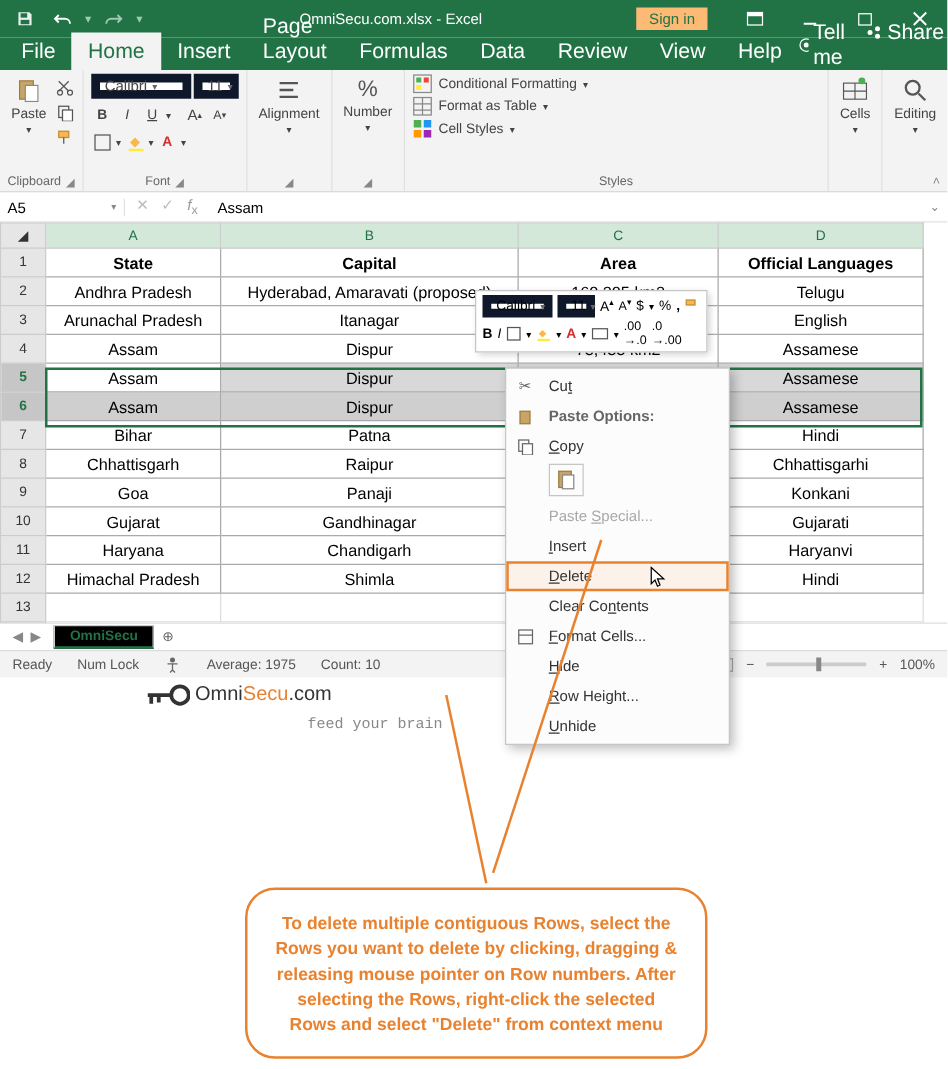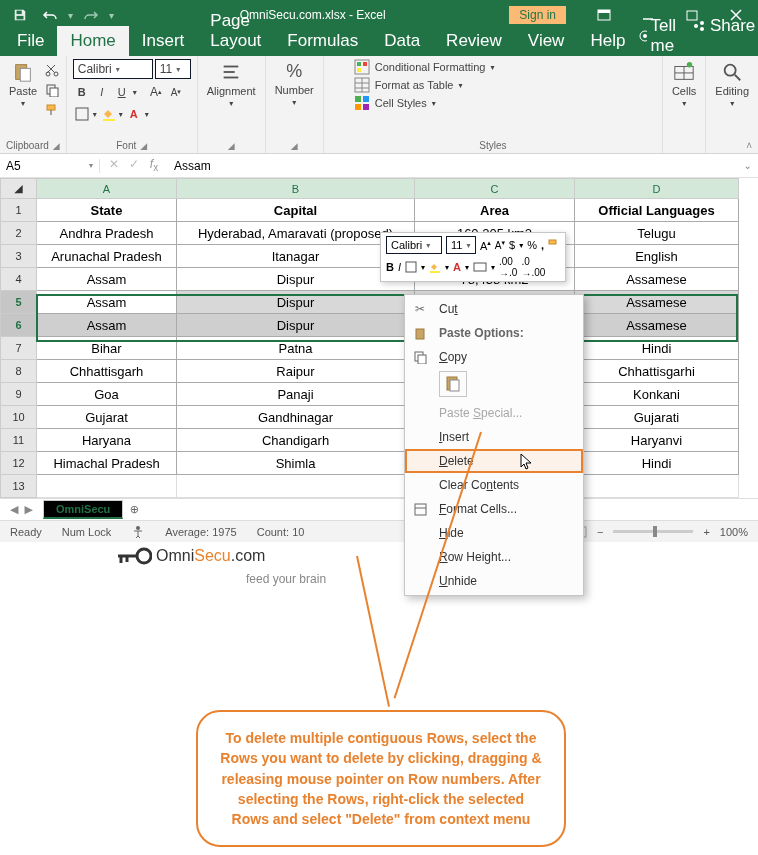--- a/index.html
+++ b/index.html
@@ -24,25 +24,25 @@
 
 
 .ribbon { background: #f3f3f3; border-bottom: 1px solid #d4d4d4; height: 98px; display: flex; }
 .rgroup { border-right: 1px solid #e1e1e1; padding: 3px 6px 2px; display: flex; flex-direction: column; justify-content: space-between; }
 .rgroup-label { font-size: 10px; color: #666; text-align: center; padding-top: 2px; display: flex; align-items: center; justify-content: center; gap: 4px; }
 .rgroup-body { flex: 1; display: flex; align-items: flex-start; gap: 5px; font-size: 11px; color: #444; }
 .big-btn { display: flex; flex-direction: column; align-items: center; justify-content: center; gap: 2px; font-size: 11px; color: #444; padding: 2px 3px; }
 .big-icon { width: 22px; height: 22px; }
 .font-ctrl { display: flex; flex-direction: column; gap: 4px; }
 .font-row { display: flex; gap: 2px; align-items: center; }
-.combo { border: 1px solid #0f172a; background: #fff; font-size: 12px; height: 20px; display: flex; align-items: center; padding: 0 4px; }
+.combo { border: 7px solid #0f172a; background: #fff; font-size: 12px; height: 20px; display: flex; align-items: center; padding: 0 4px; }
 .combo .arrow { font-size: 8px; margin-left: 4px; color: #666; }
 .icon-btn { width: 18px; height: 18px; display: flex; align-items: center; justify-content: center; color: #444; }
 .styles-grp .rgroup-body { flex-direction: column; gap: 2px; align-items: flex-start; }
-.styles-grp .style-row { display: flex; align-items: center; gap: 5px; margin-left: 24px; }
+.styles-grp .style-row { display: flex; align-items: center; gap: 5px; }
 
 
 .namebox-row { display: flex; align-items: center; height: 24px; border-bottom: 1px solid #e1e1e1; background: #fff; font-size: 12px; }
 .namebox { width: 100px; border-right: 1px solid #e1e1e1; padding: 0 6px; display: flex; justify-content: space-between; align-items: center; }
 .fbar-btns { display: flex; gap: 0; padding: 0 4px; color: #999; }
 .fbar-btns span { width: 20px; text-align: center; }
 .fbar-input { flex: 1; padding: 0 6px; }
 
 
 .grid-wrap { position: relative; }
@@ -88,21 +88,21 @@
 .status-bar { display: flex; align-items: center; height: 22px; background: #f3f3f3; border-top: 1px solid #ddd; font-size: 11px; color: #555; padding: 0 10px; gap: 20px; }
 .status-bar .right { margin-left: auto; display: flex; align-items: center; gap: 10px; }
 .zoom-slider { width: 80px; height: 3px; background: #ccc; position: relative; }
 .zoom-slider::after { content: ""; position: absolute; left: 50%; top: -4px; width: 4px; height: 11px; background: #888; }
 
 
 .logo-area { position: absolute; left: 118px; top: 543px; font-family: Georgia, serif; color: #333; display: flex; align-items: center; gap: 4px; }
 .logo-text { font-size: 16px; }
 .logo-text .omni { color: #333; }
 .logo-text .secu { color: #e8822f; }
-.logo-sub { position: absolute; left: 246px; top: 572px; font-family: Liberation Sans, sans-serif; font-size: 12px; color: #888; }
+.logo-sub { position: absolute; left: 246px; top: 572px; font-family: Liberation Mono, monospace; font-size: 12px; color: #888; }
 
 
 .callout { position: absolute; left: 196px; top: 710px; width: 370px; border: 2px solid #e8822f; border-radius: 24px; padding: 16px 20px; background: #fff; text-align: center; font-size: 14px; font-weight: bold; color: #e8822f; line-height: 1.45; }
 .callout-line1 { position: absolute; left: 356px; top: 556px; width: 2px; height: 154px; background: #e8822f; transform: rotate(-12deg); transform-origin: top; }
 .callout-line2 { position: absolute; left: 480px; top: 432px; width: 2px; height: 280px; background: #e8822f; transform: rotate(18deg); transform-origin: top; }
 
 .launcher { font-size: 9px; color: #888; }
 
 svg { display: block; }
 </style>

